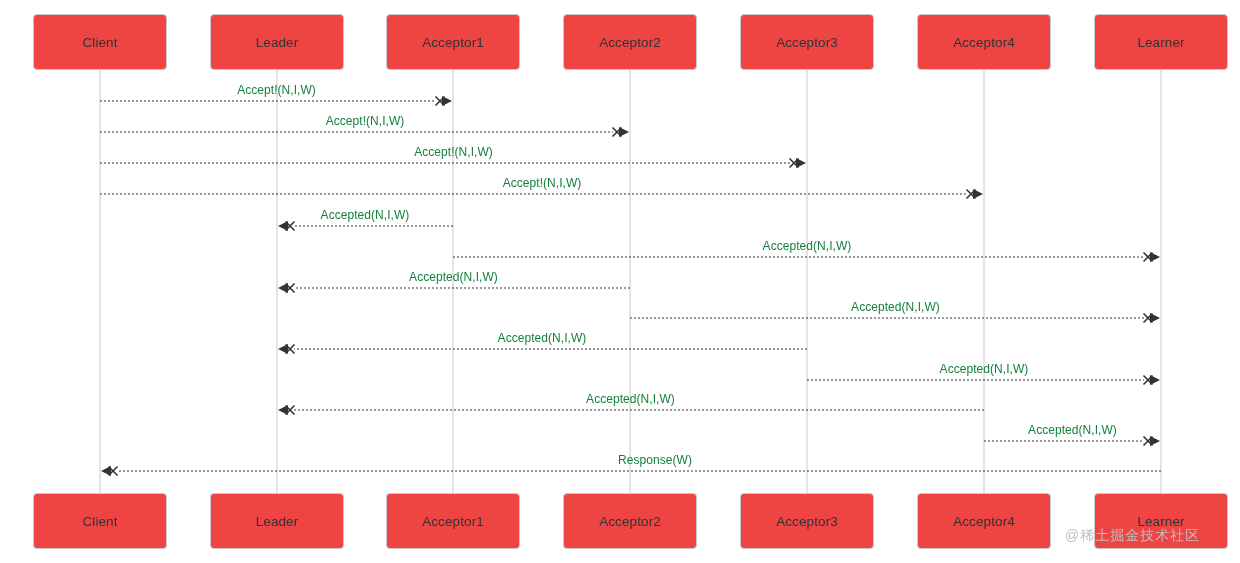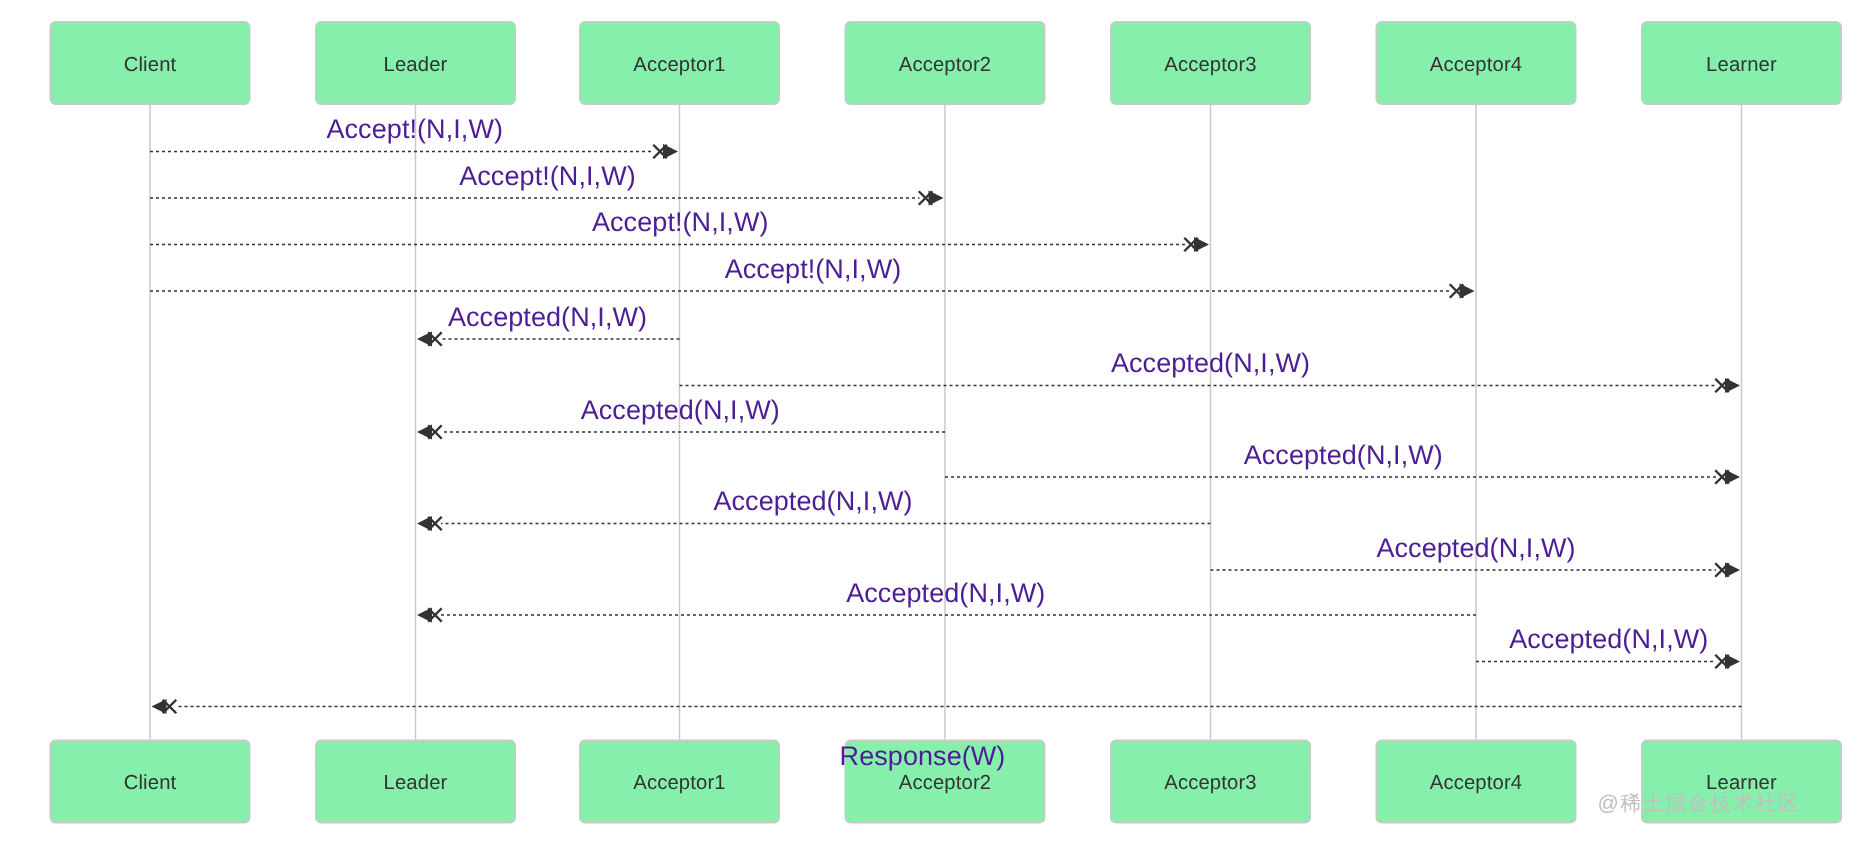--- a/index.html
+++ b/index.html
@@ -20,35 +20,35 @@
   .svg-layer {
     position: absolute;
     top: 0;
     left: 0;
     width: 1240px;
     height: 563px;
   }
   .actor-box {
     position: absolute;
     box-sizing: border-box;
-    background: #86efac;
+    background: #ef4444;
     border: 1px solid #C9C9C9;
     border-radius: 4px;
     display: flex;
     align-items: center;
     justify-content: center;
     font-size: 13.5px;
     color: #333333;
     letter-spacing: 0.1px;
   }
   .msg-label {
     position: absolute;
     transform: translate(-50%, -100%);
-    font-size: 18px;
-    color: #4c1d95;
+    font-size: 12px;
+    color: #15803d;
     white-space: nowrap;
     background: transparent;
     letter-spacing: 0.05px;
   }
   .watermark {
     position: absolute;
     font-size: 14px;
     color: #BFBFBF;
     white-space: nowrap;
     letter-spacing: 1px;
@@ -200,17 +200,17 @@
       <div class="msg-label" style="left: 453.5px; top: 159px;">Accept!(N,I,W)</div>
       <div class="msg-label" style="left: 542px; top: 190px;">Accept!(N,I,W)</div>
       <div class="msg-label" style="left: 365px; top: 222px;">Accepted(N,I,W)</div>
       <div class="msg-label" style="left: 807px; top: 253px;">Accepted(N,I,W)</div>
       <div class="msg-label" style="left: 453.5px; top: 284px;">Accepted(N,I,W)</div>
       <div class="msg-label" style="left: 895.5px; top: 314px;">Accepted(N,I,W)</div>
       <div class="msg-label" style="left: 542px; top: 345px;">Accepted(N,I,W)</div>
       <div class="msg-label" style="left: 984px; top: 376px;">Accepted(N,I,W)</div>
       <div class="msg-label" style="left: 630.5px; top: 406px;">Accepted(N,I,W)</div>
       <div class="msg-label" style="left: 1072.5px; top: 437px;">Accepted(N,I,W)</div>
-      <div class="msg-label" style="left: 615px; top: 467px; margin-top: 48px;">Response(W)</div>
+      <div class="msg-label" style="left: 655px; top: 467px;">Response(W)</div>
     </div>
 
   <div class="watermark" id="watermark" style="left: 1050px; top: 527px;">@稀土掘金技术社区</div>
 </div>
 
 </body></html>

